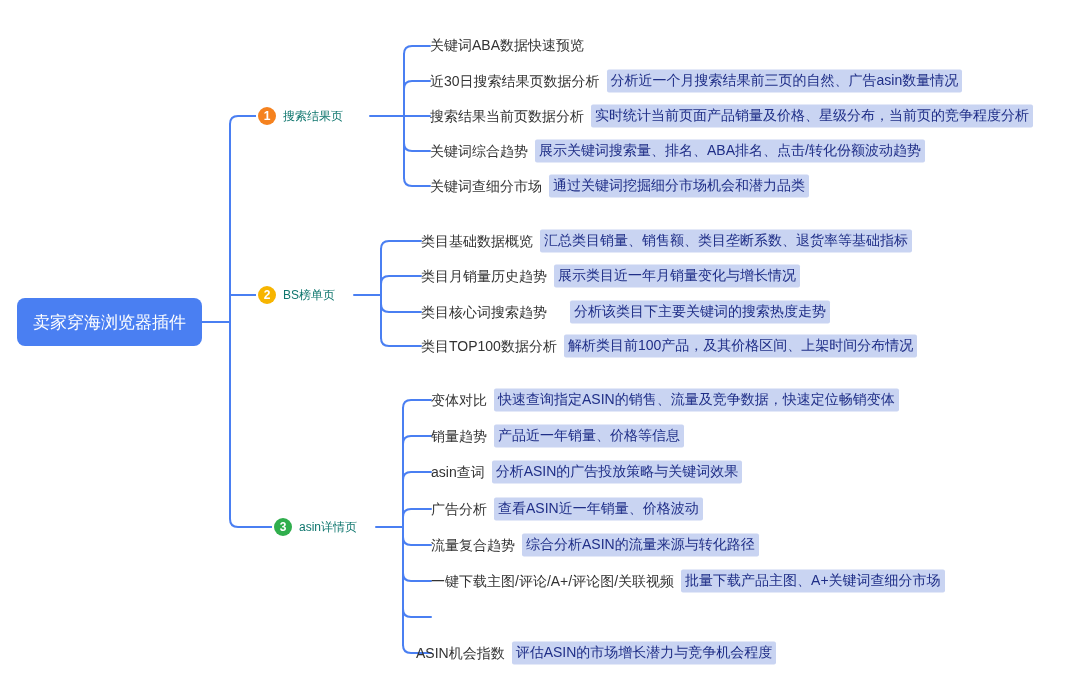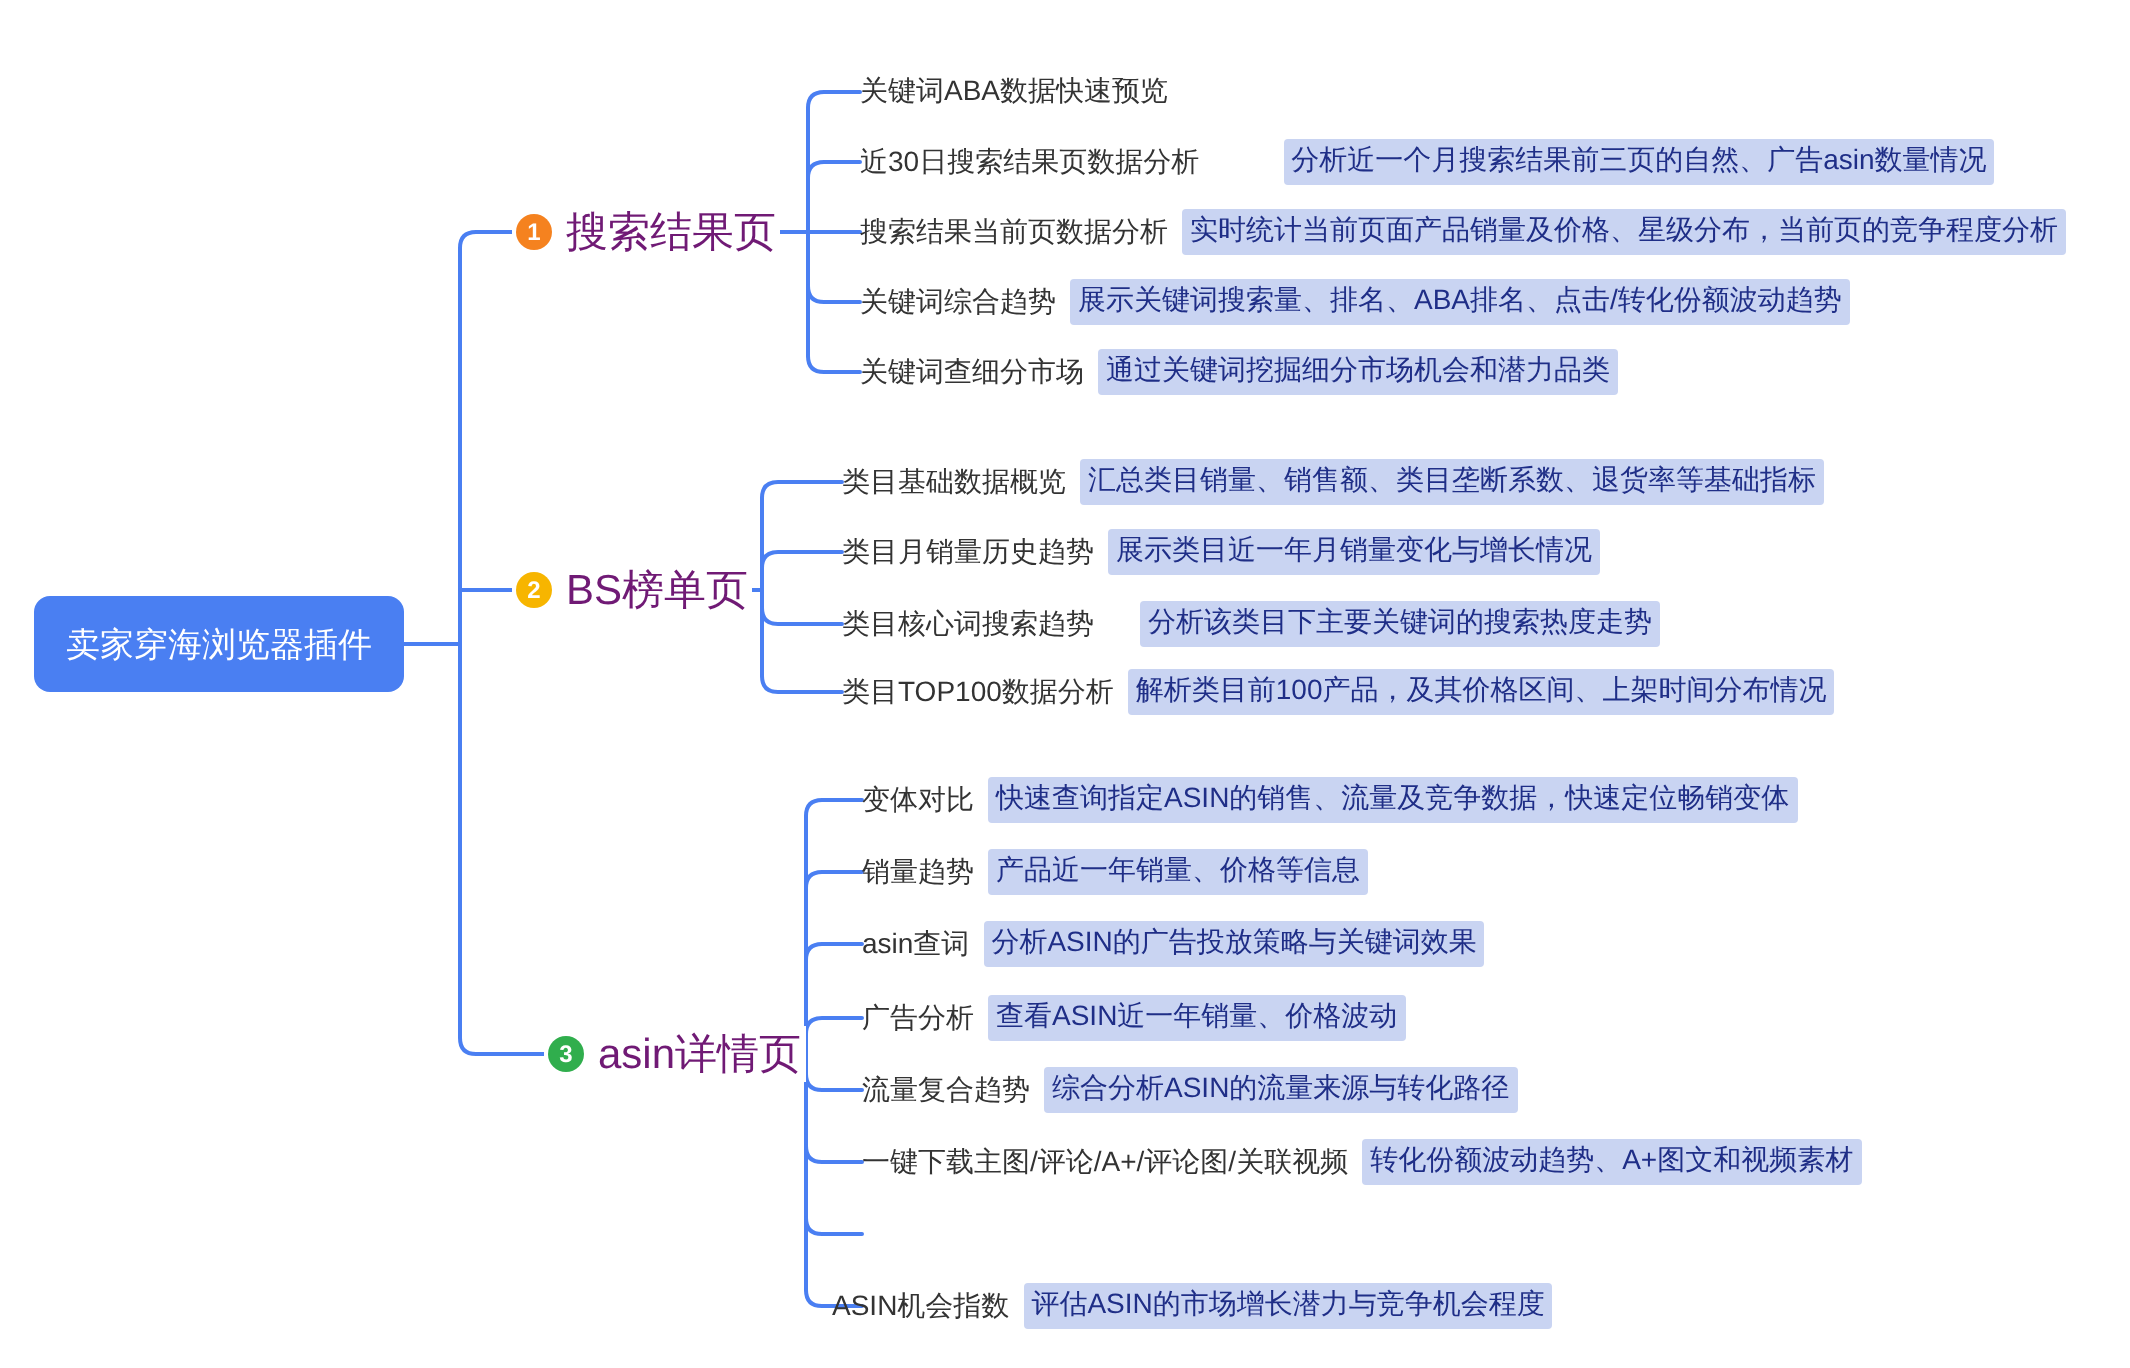--- a/index.html
+++ b/index.html
@@ -61,22 +61,22 @@
     font-size: 12px;
     font-weight: bold;
     line-height: 18px;
     text-align: center;
     flex: 0 0 auto;
   }
   .badge-1 { background: #F5821F; }
   .badge-2 { background: #F7B500; }
   .badge-3 { background: #30AE4D; }
   .branch .blbl {
-    font-size: 21px;
-    color: #701a75;
+    font-size: 12px;
+    color: #0f766e;
   }
   .row {
     position: absolute;
     transform: translateY(-50%);
     display: flex;
     align-items: center;
     white-space: nowrap;
     font-size: 14px;
   }
   .row .lbl {
@@ -137,21 +137,21 @@
     <span class="blbl">BS榜单页</span>
   </div>
   <div class="branch" style="left:272px; top:527px;">
     <span class="badge badge-3">3</span>
     <span class="blbl">asin详情页</span>
   </div>
 
   <div class="row" style="left:430px; top:46px;">
     <span class="lbl">关键词ABA数据快速预览</span>
   </div>
-  <div class="row" style="left:430px; top:81px;gap:35px;">
+  <div class="row" style="left:430px; top:81px;">
     <span class="lbl">近30日搜索结果页数据分析</span>
     <span class="desc">分析近一个月搜索结果前三页的自然、广告asin数量情况</span>
   </div>
   <div class="row" style="left:430px; top:116px;">
     <span class="lbl">搜索结果当前页数据分析</span>
     <span class="desc">实时统计当前页面产品销量及价格、星级分布，当前页的竞争程度分析</span>
   </div>
   <div class="row" style="left:430px; top:151px;">
     <span class="lbl">关键词综合趋势</span>
     <span class="desc">展示关键词搜索量、排名、ABA排名、点击/转化份额波动趋势</span>
@@ -193,20 +193,20 @@
   <div class="row" style="left:431px; top:509px;">
     <span class="lbl">广告分析</span>
     <span class="desc">查看ASIN近一年销量、价格波动</span>
   </div>
   <div class="row" style="left:431px; top:545px;">
     <span class="lbl">流量复合趋势</span>
     <span class="desc">综合分析ASIN的流量来源与转化路径</span>
   </div>
   <div class="row" style="left:431px; top:581px;">
     <span class="lbl">一键下载主图/评论/A+/评论图/关联视频</span>
-    <span class="desc">转化份额波动趋势、A+图文和视频素材</span>
+    <span class="desc">批量下载产品主图、A+关键词查细分市场</span>
   </div>
   <div class="row" style="left:416px; top:653px;">
     <span class="lbl">ASIN机会指数</span>
     <span class="desc">评估ASIN的市场增长潜力与竞争机会程度</span>
   </div>
 
 </div>
 
 </body></html>

